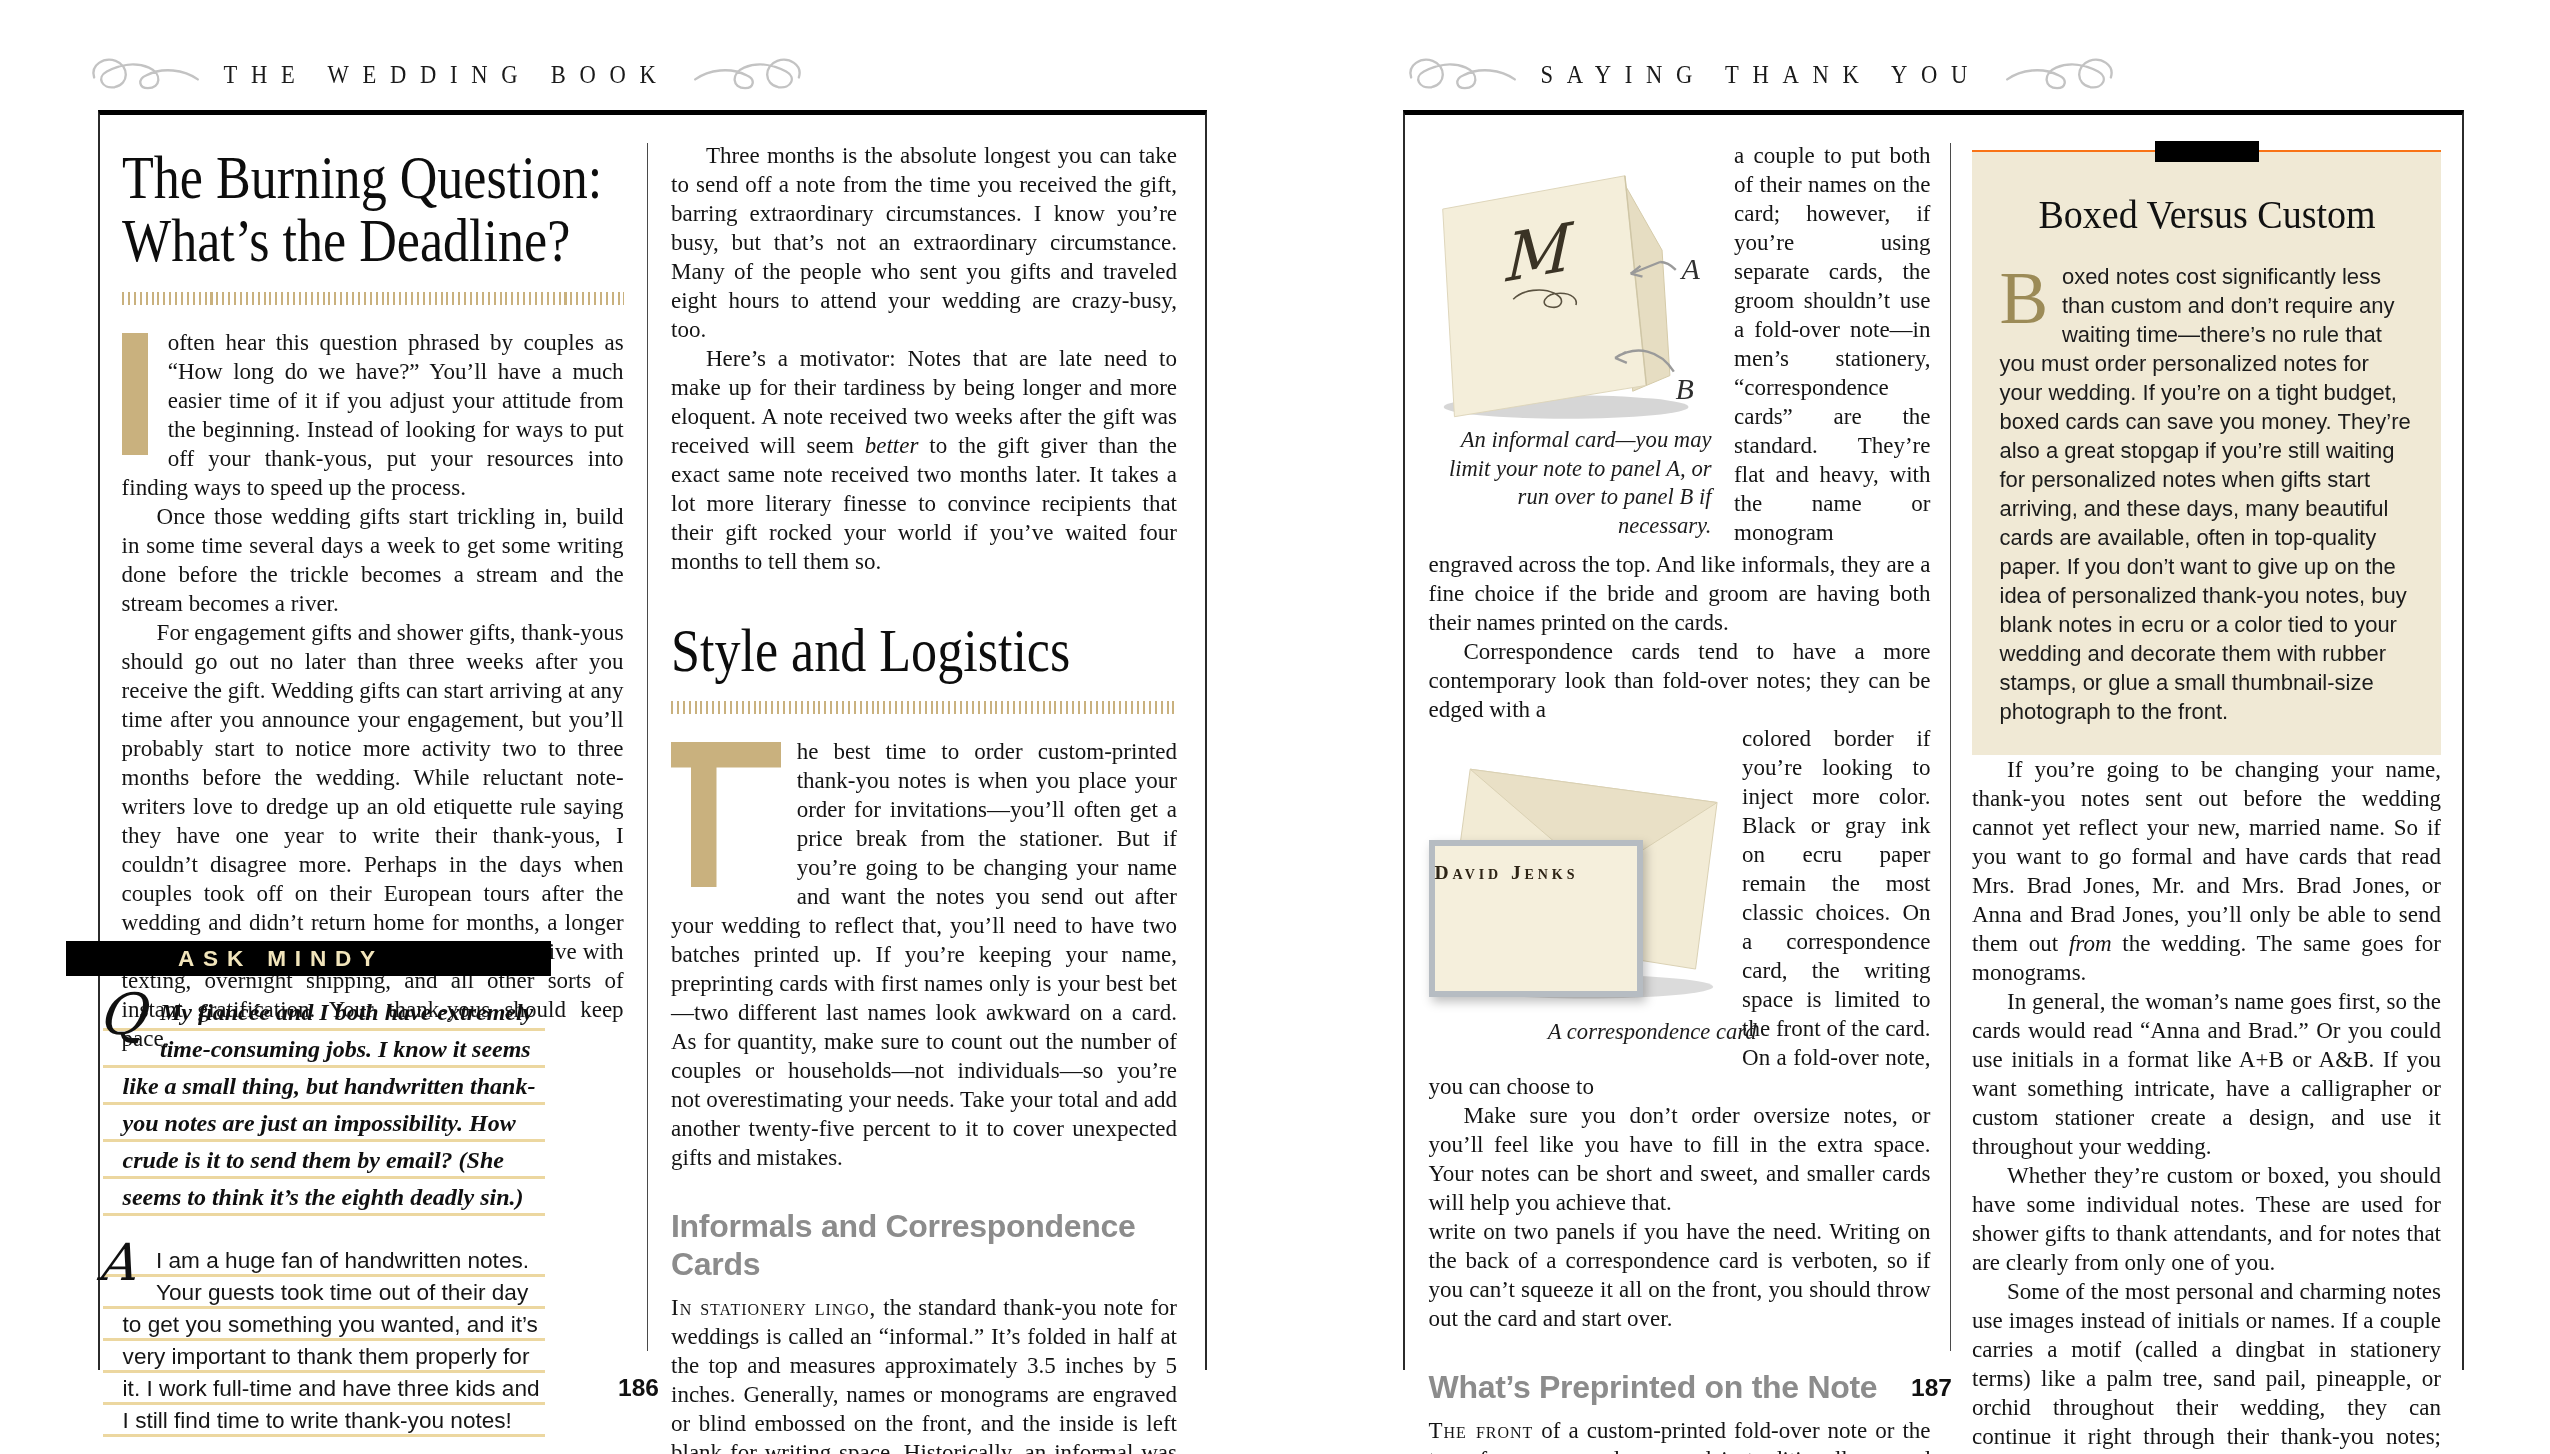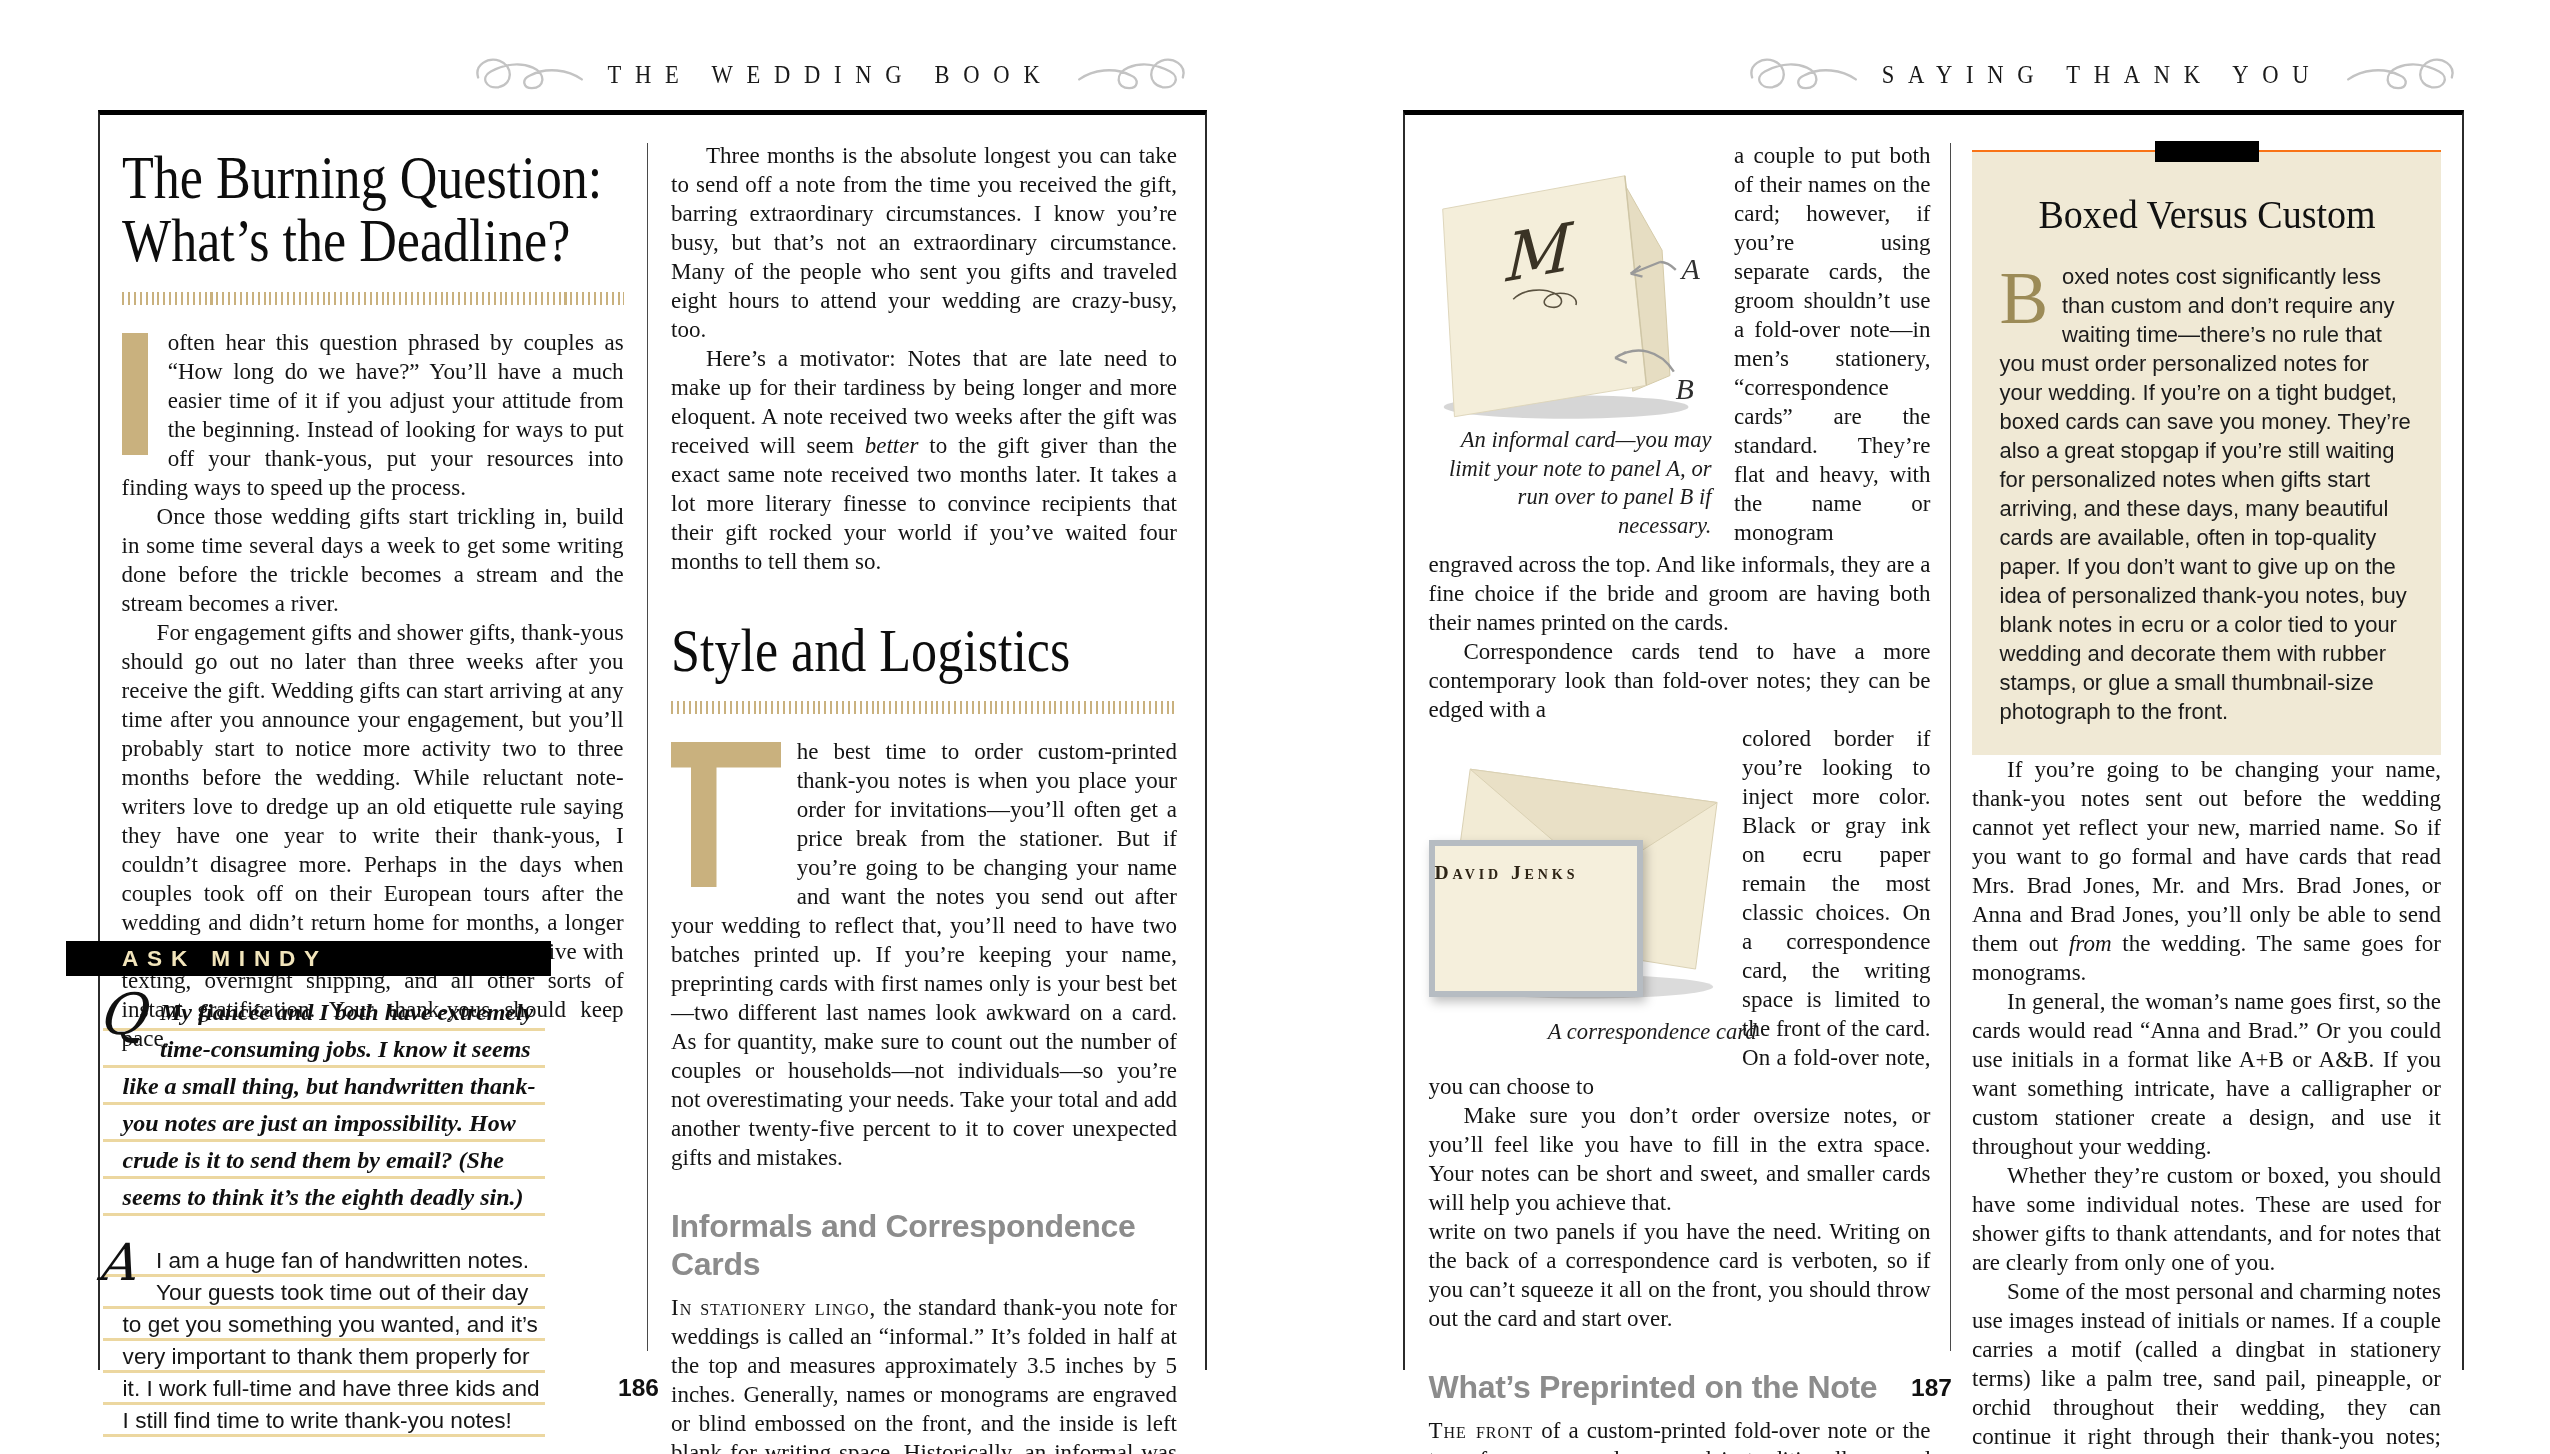--- a/index.html
+++ b/index.html
@@ -3,21 +3,21 @@
 <meta charset="utf-8">
 <style>
   html,body { margin:0; padding:0; background:#ffffff; }
   .canvas {
     position:relative; width:2550px; height:1455px; background:#ffffff;
     font-family:"Liberation Serif", serif; color:#111;
   }
   
   .running-head {
     position:absolute; top:47px; height:55px;
-    display:flex; align-items:center; justify-content:flex-end; gap:19.6px;
+    display:flex; align-items:center; justify-content:flex-start; gap:19.6px;
   }
   .rh-left  { left:86px;   width:1105px; }
   .rh-right { left:1403px; width:1057px; }
   .rh-text {
     font-family:"Liberation Serif", serif; font-size:22.6px; letter-spacing:13.7px;
     color:#1a1a1a; white-space:nowrap; transform:scaleY(1.15);
   }
   .flourish { flex:0 0 auto; }
   .flourish.flip { transform:scaleX(-1); }
 
@@ -81,21 +81,21 @@
   .subhead {
     font-family:"Liberation Sans", sans-serif; font-weight:bold; color:#8c8c8c;
     font-size:32px; line-height:38px; margin:35px 0 9.8px 0; letter-spacing:-0.3px;
   }
 
   
   .ask-mindy { position:absolute; left:-34px; top:826px; width:485px; }
   .am-bar { height:35px; background:#000; display:flex; align-items:center; }
   .am-label {
     font-family:"Liberation Sans", sans-serif; font-weight:bold; font-size:22.6px;
-    letter-spacing:8.8px; color:#f2e5bb; padding-left:56px;
+    letter-spacing:8.8px; color:#f2e5bb; padding-left:112px;
   }
   .qa-block { margin-top:17.7px; padding:0 5.9px 0 37px; }
   .glyph {
     float:left; font-family:"DejaVu Serif", serif; font-style:italic; font-size:57px;
     line-height:41px; width:57px; color:#101010; transform:skewX(-8deg);
   }
   .q-text {
     font-size:24px; line-height:37px; font-weight:bold; font-style:italic; color:#101010;
     background:repeating-linear-gradient(180deg, transparent 0 34px, #ecd7a0 34px 37px);
     padding-left:19.6px;

